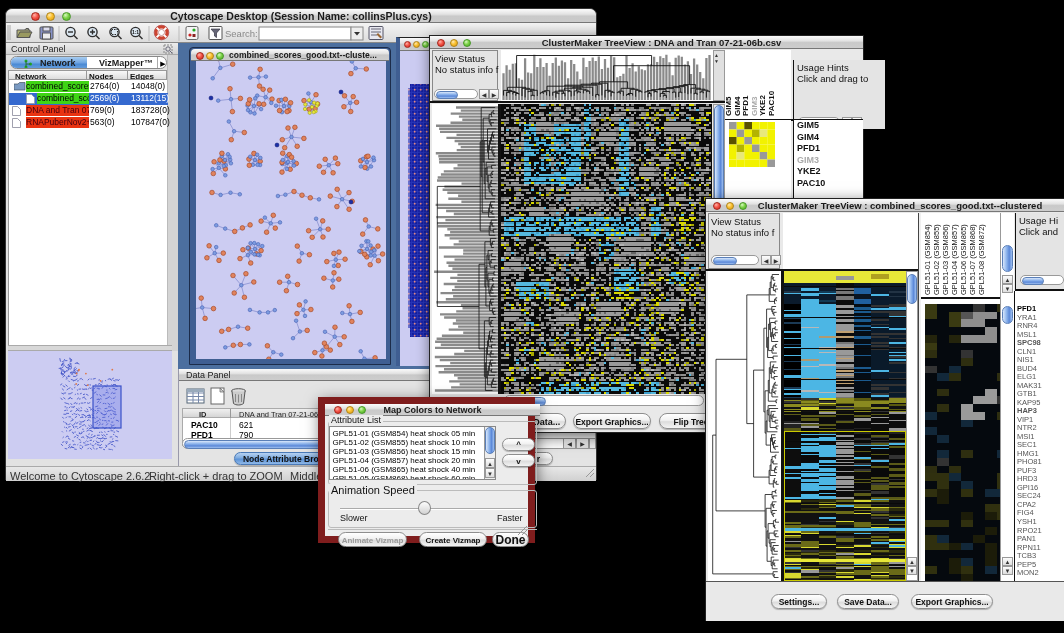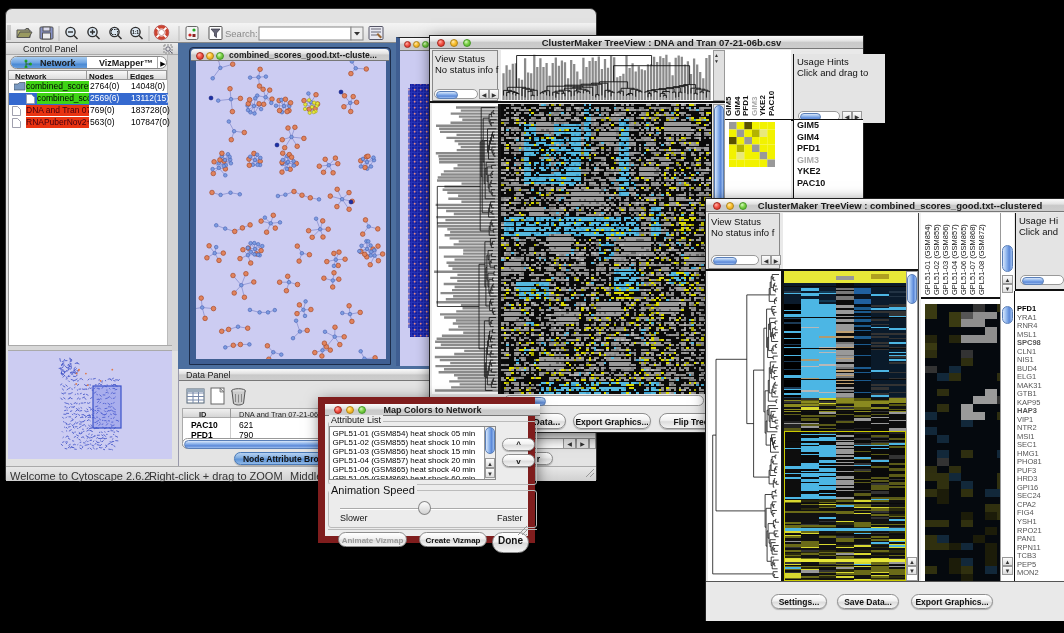--- a/index.html
+++ b/index.html
@@ -12,20 +12,26 @@
 .pill{position:absolute;border:1px solid #8e8e8e;border-radius:999px;background:linear-gradient(#fff,#f1f1f1 45%,#dcdcdc 55%,#f3f3f3);font-weight:bold;color:#111;text-align:center;box-shadow:0 1px 1px rgba(0,0,0,.25)}
 .gelv{position:absolute;border-radius:6px;background:linear-gradient(90deg,#d9e7fb,#8db4ec 40%,#5b88d8 70%,#9fc0f0);border:1px solid #5a7fb8}
 .gelh{position:absolute;border-radius:6px;background:linear-gradient(#d9e7fb,#8db4ec 40%,#5b88d8 70%,#9fc0f0);border:1px solid #5a7fb8}
 .trk{position:absolute;background:#fff;border:1px solid #999;border-radius:999px}
 .sbtn{position:absolute;background:linear-gradient(#fdfdfd,#ddd);border:1px solid #999;color:#333;text-align:center;font-size:6px;line-height:9px}
 .wt{font-weight:bold;color:#1a1a1a;text-align:center;white-space:nowrap}
 </style></head>
 <body>
 
 <div class="a" style="left:5px;top:8px;width:592px;height:472px;background:#e2e2e2;border:1px solid #333;border-radius:7px 7px 0 0">
+ <div class="a tb" style="left:0;top:0;width:590px;height:14px;border-radius:7px 7px 0 0">
+  <div class="lt lr" style="left:25px;top:2.5px;width:9px;height:9px"></div>
+  <div class="lt ly" style="left:40px;top:2.5px;width:9px;height:9px"></div>
+  <div class="lt lg" style="left:56px;top:2.5px;width:9px;height:9px"></div>
+  <div class="wt" style="font-size:10.5px;line-height:14px">Cytoscape Desktop (Session Name: collinsPlus.cys)</div>
+ </div>
  <div class="a" style="left:0;top:14px;width:590px;height:20px;background:linear-gradient(#f4f4f4,#dcdcdc);border-bottom:1px solid #888"></div>
  <svg class="a" style="left:0;top:14px" width="592" height="20" font-family="&quot;Liberation Sans&quot;,sans-serif">
 <path d="M2 2v15M4 2v15" stroke="#aaa" stroke-width="1"></path>
 <g stroke="#555" stroke-width="1">
 <path d="M11 8h7l2-2.5h2.5V8" fill="#c8c89a"></path>
         <path d="M11 14.5V7h13v7.5z" fill="#b0b078"></path>
         <path d="M11 14.5L14 9h12l-3 5.5z" fill="#9a9a60"></path>
 <rect x="34" y="4" width="13" height="12" rx="1" fill="#8893c8"></rect>
         <rect x="37" y="4" width="7" height="4" fill="#dde"></rect>
         <rect x="36.5" y="10" width="8" height="6" fill="#eee"></rect>
@@ -59,21 +65,21 @@
 <rect x="203" y="3.5" width="13" height="13" rx="1" fill="#fff" stroke="#555"></rect>
 <path d="M205 6h9l-3.5 4v4.5l-2-1.5V10z" fill="#667" stroke="#334" stroke-width="0.7"></path>
 <text x="219" y="13.5" font-size="9.5" fill="#8a8a8a">Search:</text>
 <rect x="253" y="4" width="92" height="13" fill="#fff" stroke="#888"></rect>
 <rect x="345" y="4" width="12" height="13" fill="#eee" stroke="#888"></rect>
       <path d="M348 9l3 3.5 3-3.5z" fill="#333"></path>
 <rect x="363" y="3.5" width="14" height="13" rx="1" fill="#e8e8f0" stroke="#556"></rect>
       <path d="M365 6h10M365 9h10M365 12h6" stroke="#667" stroke-width="1"></path>
       <path d="M372 10l4 4-1.5 1.5-4-4z" fill="#963"></path>
 </svg>
- <div class="a" style="left:0;top:34px;width:172px;height:12px;background:linear-gradient(#ececec,#d2d2d2);border-bottom:1px solid #aaa;font-size:9px;color:#222;line-height:12px"> <span style="padding-left:17px">Control Panel</span>
+ <div class="a" style="left:0;top:34px;width:172px;height:12px;background:linear-gradient(#ececec,#d2d2d2);border-bottom:1px solid #aaa;font-size:9px;color:#222;line-height:12px"> <span style="padding-left:5px">Control Panel</span>
    <svg class="a" style="right:4px;top:1px" width="11" height="10">
         <rect x="1" y="1" width="8" height="8" fill="none" stroke="#888" stroke-dasharray="2 1"></rect>
         <circle cx="5" cy="5" r="2.2" fill="none" stroke="#667"></circle>
         <path d="M7 7l2.5 2.5" stroke="#667"></path>
       </svg>
  </div>
  <div class="a" style="left:161px;top:46px;width:11px;height:296px;background:#d4d4d4;border-left:1px solid #bbb"></div>
  <div class="a" style="left:172px;top:34px;width:418px;height:326px;background:#4c6f9f"></div>
 
  <div class="a" style="left:390px;top:28px;width:170px;height:329px;background:#ccccf2;border-left:4px solid #3f5e92;border-top:1px solid #222">
@@ -566,21 +572,21 @@
  <div class="a" style="left:295px;top:14px;width:66px;height:69px;background:#fff"></div>
  <svg class="a" style="left:0px;top:14px" width="433" height="69">
       <text transform="translate(301.0,66) rotate(-90)" font-size="8" font-weight="bold" fill="#111">GIM5</text>
       <text transform="translate(309.6,66) rotate(-90)" font-size="8" font-weight="bold" fill="#111">GIM4</text>
       <text transform="translate(318.2,66) rotate(-90)" font-size="8" font-weight="bold" fill="#111">PFD1</text>
       <text transform="translate(326.8,66) rotate(-90)" font-size="8" font-weight="bold" fill="#aaa">GIM3</text>
       <text transform="translate(335.4,66) rotate(-90)" font-size="8" font-weight="bold" fill="#111">YKE2</text>
       <text transform="translate(344.0,66) rotate(-90)" font-size="8" font-weight="bold" fill="#111">PAC10</text>
     </svg>
 
- <div class="a" style="left:363px;top:18px;width:92px;height:69px;background:#e4e4e4;border-left:1.5px solid #111;font-size:9.5px;color:#111">
+ <div class="a" style="left:363px;top:24px;width:92px;height:69px;background:#e4e4e4;border-left:1.5px solid #111;font-size:9.5px;color:#111">
    <div style="padding:2px 0 0 3px;white-space:nowrap;overflow:hidden">Usage Hints</div>
       <div style="padding-left:3px;white-space:nowrap;overflow:hidden">Click and drag to</div>
    <div class="trk" style="left:4px;top:57px;width:42px;height:10px">
         <div class="gelh" style="left:1px;top:0.5px;width:21px;height:8px"></div>
       </div>
    <div class="sbtn" style="left:48px;top:57px;width:10px;height:10px;line-height:10px">◀</div>
    <div class="sbtn" style="left:58px;top:57px;width:10px;height:10px;line-height:10px">▶</div>
  </div>
 
  <div class="a" style="left:0;top:65px;width:295px;height:2px;background:#111"></div>
@@ -922,17 +928,17 @@
  <div class="pill" style="left:177px;top:50px;width:33px;height:13px;font-size:8px;line-height:13px">v</div>
  <div class="a" style="left:3px;top:86px;width:209px;height:38px;border:1px solid #bbb;border-radius:3px"></div>
  <div class="a" style="left:4px;top:80px;background:#ececec;padding:0 2px;font-size:11px;color:#111">Animation Speed</div>
  <div class="a" style="left:15px;top:104px;width:187px;height:2px;background:#aaa;border-bottom:1px solid #fff"></div>
  <div class="a" style="left:93px;top:97px;width:13px;height:14px;border-radius:50% 50% 50% 50%;background:linear-gradient(#fdfdfd,#d2d2d2);border:1px solid #888"></div>
  <div class="a" style="left:15px;top:109px;font-size:9px;color:#111">Slower</div>
  <div class="a" style="left:172px;top:109px;font-size:9px;color:#111">Faster</div>
  <div class="a" style="left:3px;top:125px;width:209px;height:1px;background:#bbb"></div>
  <div class="pill" style="left:13px;top:128px;width:69px;height:15px;font-size:8px;line-height:15px;color:#999">Animate Vizmap</div>
  <div class="pill" style="left:94px;top:128px;width:68px;height:15px;font-size:8px;line-height:15px">Create Vizmap</div>
- <div class="pill" style="left:167px;top:128px;width:37px;height:21px;font-size:10px;line-height:15px">Done</div>
+ <div class="pill" style="left:167px;top:128px;width:37px;height:15px;font-size:12px;line-height:15px">Done</div>
  <svg class="a" style="right:0;bottom:0" width="12" height="12">
       <path d="M11 2L2 11M11 6L6 11M11 10l-1 1" stroke="#999" stroke-width="1"></path>
     </svg>
 </div>
 
 </body></html>

